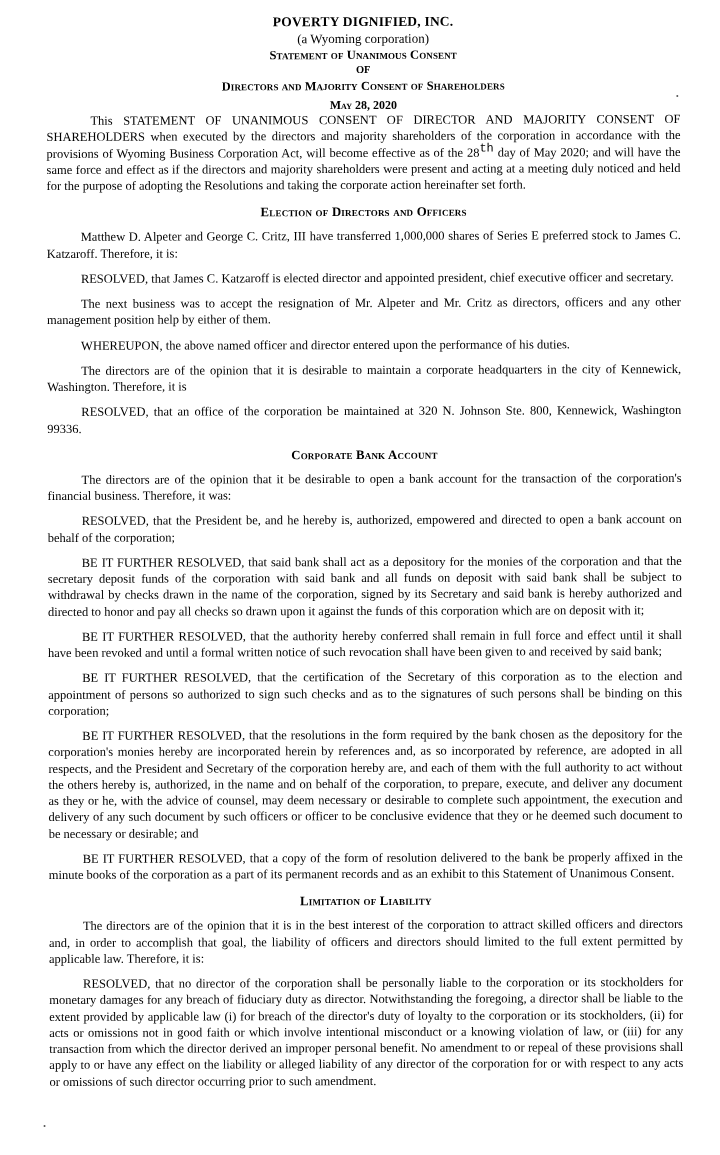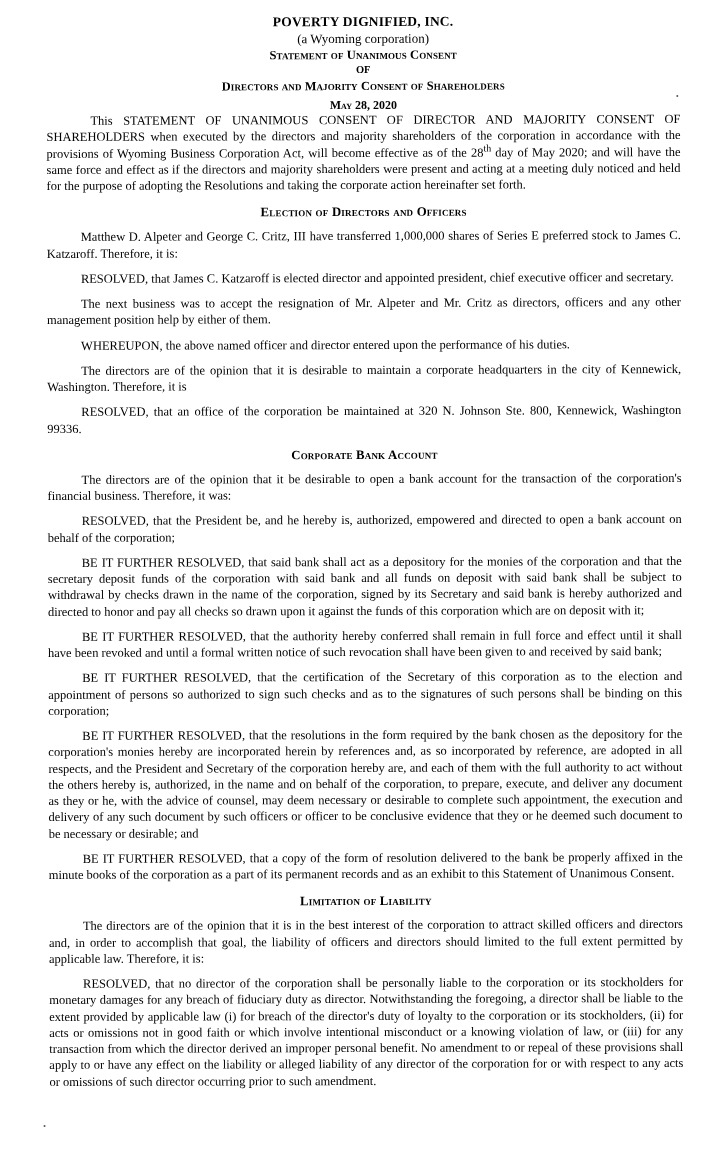--- a/index.html
+++ b/index.html
@@ -75,23 +75,24 @@
     font-size: 12.5px;
     line-height: 1.30;
     text-align: justify;
     margin: 0 0 9px 0;
     text-indent: 34px;
   }
   p.first {
     text-indent: 44px;
   }
   sup {
-    font-size: 10px;
+    font-size: 12px;
     vertical-align: super;
     line-height: 0;
+    font-family: Liberation Mono, monospace;
   }
   .dot {
     position: absolute;
     width: 2px;
     height: 2px;
     background: #555;
     border-radius: 50%;
   }
 </style>
 </head>

